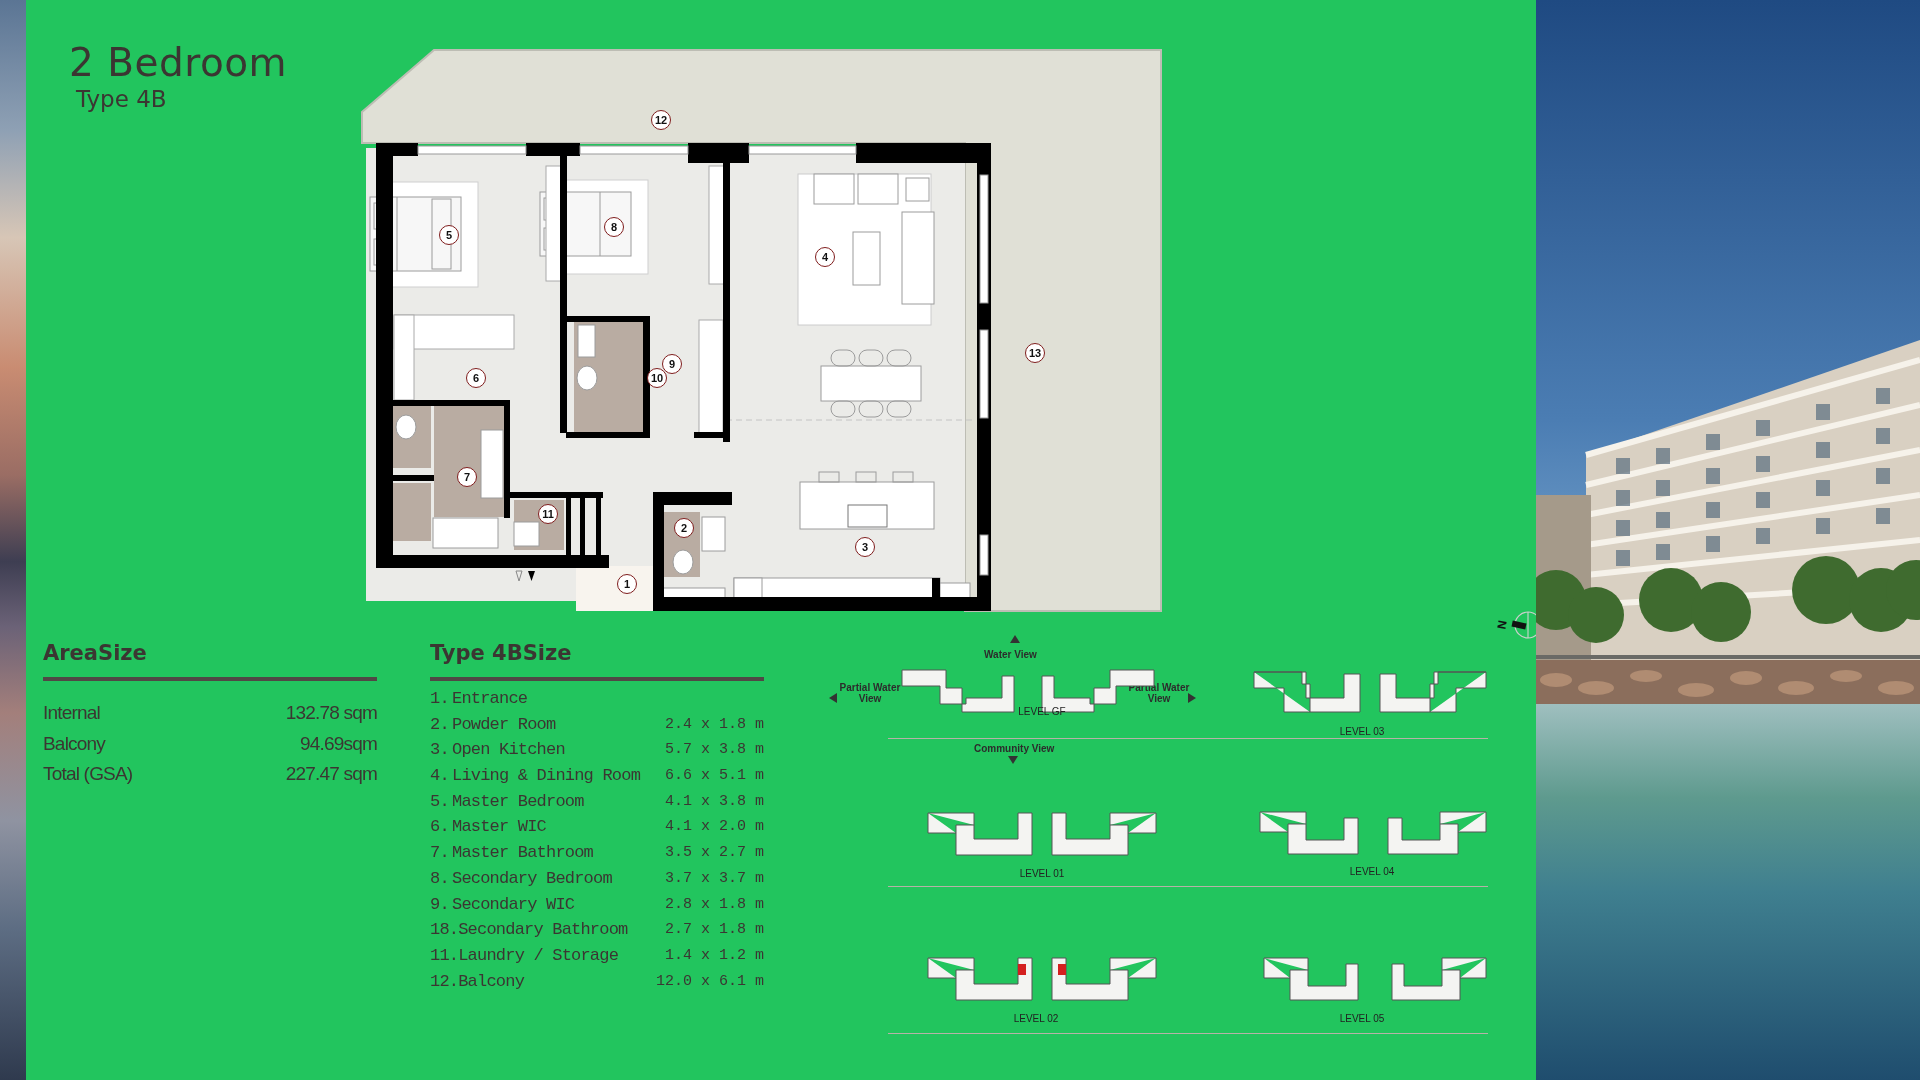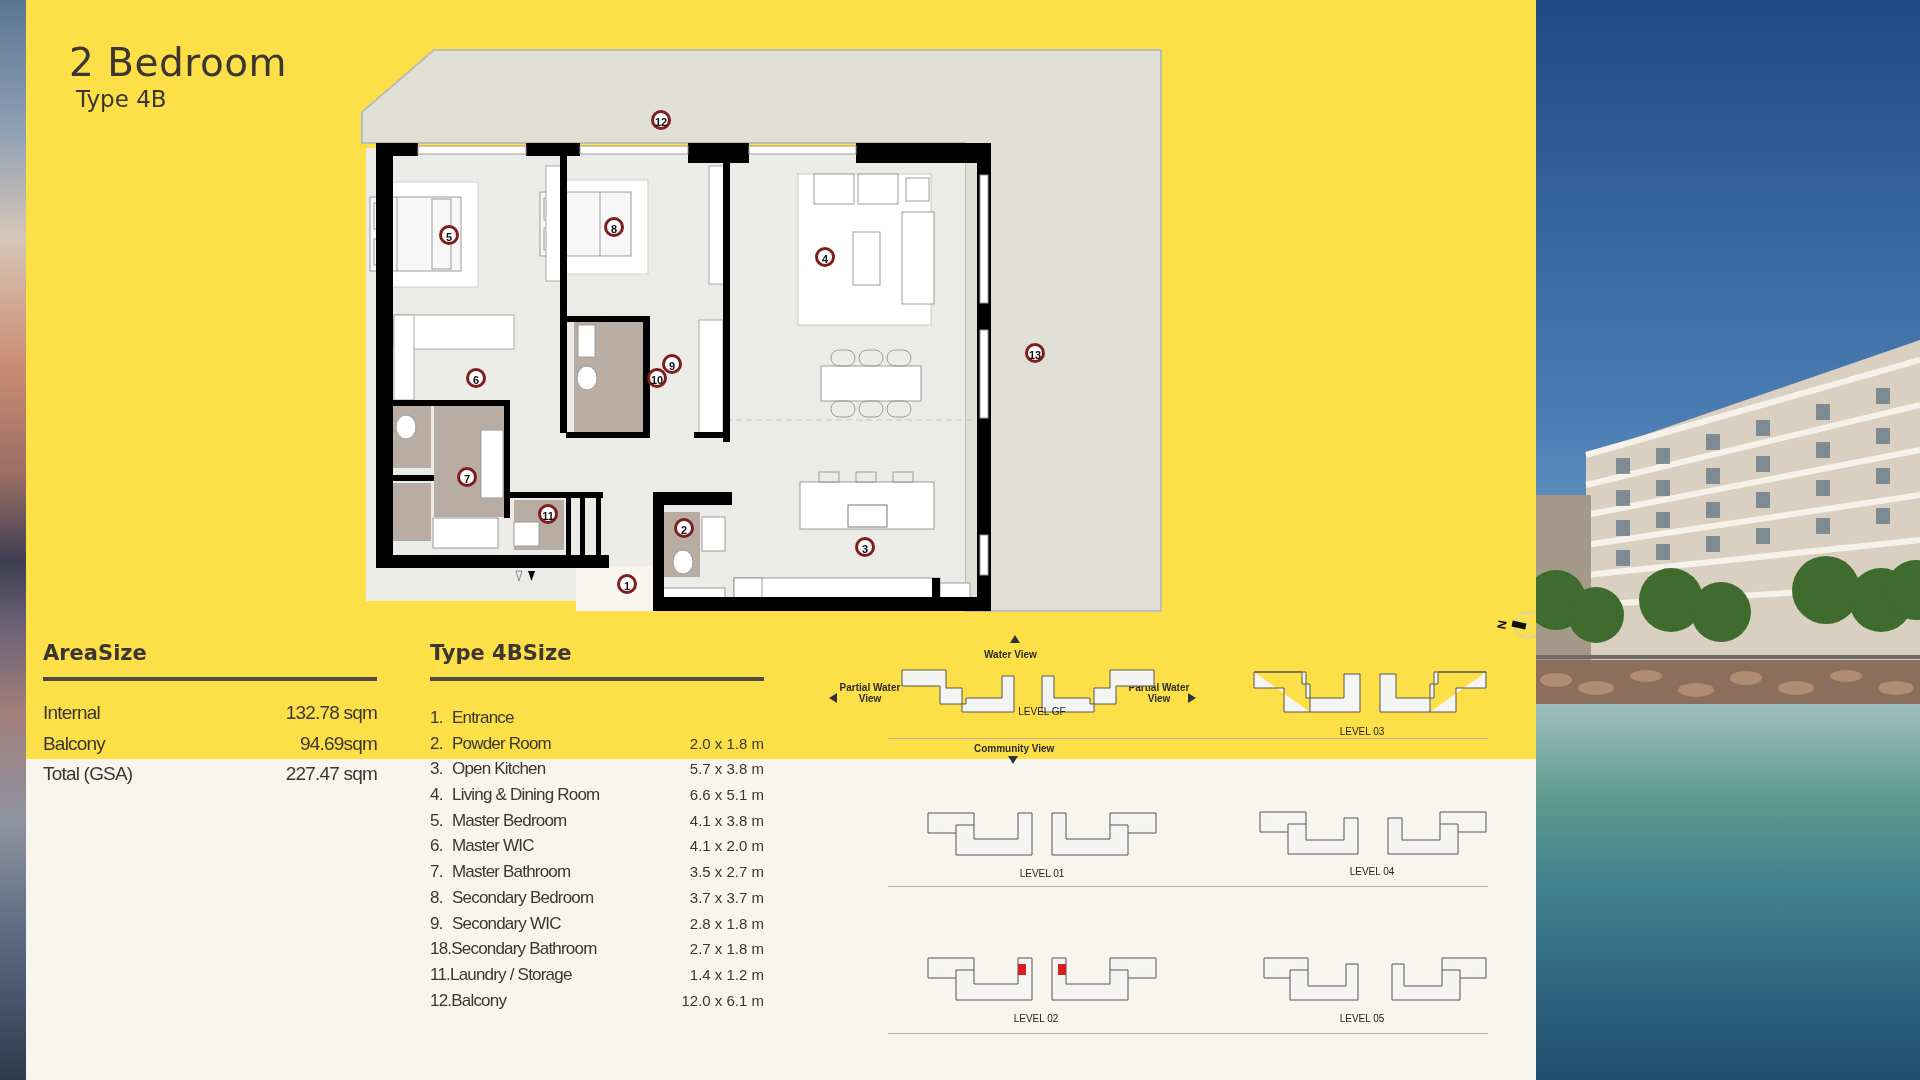--- a/index.html
+++ b/index.html
@@ -2,40 +2,40 @@
 <html><head>
 <meta charset="utf-8">
 <style>
   * { margin:0; padding:0; box-sizing:border-box; }
   html, body { width:1920px; height:1080px; overflow:hidden; background:#f8f4ee; }
   body { position:relative; font-family:"Liberation Sans", "DejaVu Sans", sans-serif; color:#3a3532; }
 
   .edge-strip { position:absolute; left:0; top:0; width:26px; height:1080px;
     background:linear-gradient(180deg,#5b7594 0%,#8ea0b4 12%,#d7c6b6 22%,#c98c72 34%,#9a6d64 44%,#3e3e52 52%,#6b6277 58%,#a37f7b 66%,#8f93a1 76%,#5d6d83 86%,#2f3a4e 100%); }
 
-  .page { position:absolute; left:26px; top:0; width:1510px; height:759px; background:#fde047; }
+  .page { position:absolute; left:26px; top:0; width:1510px; height:1080px; background:#22c55e; }
 
   .title { position:absolute; left:43px; top:40px; font-size:39px; font-weight:400; color:#3b3632; letter-spacing:0.5px; font-family:"DejaVu Sans", sans-serif; }
   .subtitle { position:absolute; left:50px; top:86px; font-size:23px; color:#3b3632; font-family:"DejaVu Sans", sans-serif; }
 
   
   .plan { position:absolute; left:0; top:0; width:1510px; height:640px; }
   .plan svg { position:absolute; left:0; top:0; }
   .plan-label { position:absolute; width:20px; height:20px; margin-left:-10px; margin-top:-10px; border-radius:50%;
-    background:#ffffff; border:3px solid #7f1d1d; font-size:11px; font-weight:700; color:#111; text-align:center; line-height:18px; }
+    background:#ffffff; border:1px solid #7f1d1d; font-size:11px; font-weight:700; color:#111; text-align:center; line-height:18px; }
 
   
   .tbl { position:absolute; }
   .tbl-head { display:flex; justify-content:flex-start; font-weight:700; font-size:21px; color:#3b3632; padding-bottom:12px; border-bottom:4px solid #504845; font-family:"DejaVu Sans", sans-serif; }
   .tbl-row { display:flex; justify-content:space-between; font-size:17px; color:#3b3632; letter-spacing:-0.8px; }
   .area-table { left:17px; top:641px; width:334px; }
   .area-table .tbl-body { margin-top:17px; }
   .area-table .tbl-row { height:30.5px; line-height:30.5px; font-size:19px;text-align:right; }
   .room-table { left:404px; top:641px; width:334px; }
-  .room-table .tbl-body { margin-top:24px; }
+  .room-table .tbl-body { margin-top:5px;font-family:Liberation Mono, monospace; }
   .room-table .tbl-row { height:25.7px; line-height:25.7px; }
   .room-table .num { display:inline-block; width:22px; }
   .room-table .num.wide { width:auto; }
   .room-table .size { font-size:15px; letter-spacing:0; }
 
   
   .keyplan { position:absolute; left:0; top:0; }
   .kp-text { position:absolute; font-size:10px; color:#2c2c2c; font-weight:700; text-align:center; white-space:nowrap; }
   .kp-level { position:absolute; font-size:10px; color:#222; white-space:nowrap; transform:translateX(-50%); }
   .kp-line { position:absolute; height:1px; background:#b7b2a8; }
@@ -219,21 +219,21 @@
       <span>Type 4B</span>
       <span>Size</span>
     </div>
     <div class="tbl-body" id="room-rows">
       <div class="tbl-row">
           <span><span class="num">1.</span><span>Entrance</span></span>
           <span class="size"></span>
         </div>
       <div class="tbl-row">
           <span><span class="num">2.</span><span>Powder Room</span></span>
-          <span class="size">2.0 x 1.8 m</span>
+          <span class="size">2.4 x 1.8 m</span>
         </div>
       <div class="tbl-row">
           <span><span class="num">3.</span><span>Open Kitchen</span></span>
           <span class="size">5.7 x 3.8 m</span>
         </div>
       <div class="tbl-row">
           <span><span class="num">4.</span><span>Living &amp; Dining Room</span></span>
           <span class="size">6.6 x 5.1 m</span>
         </div>
       <div class="tbl-row">

